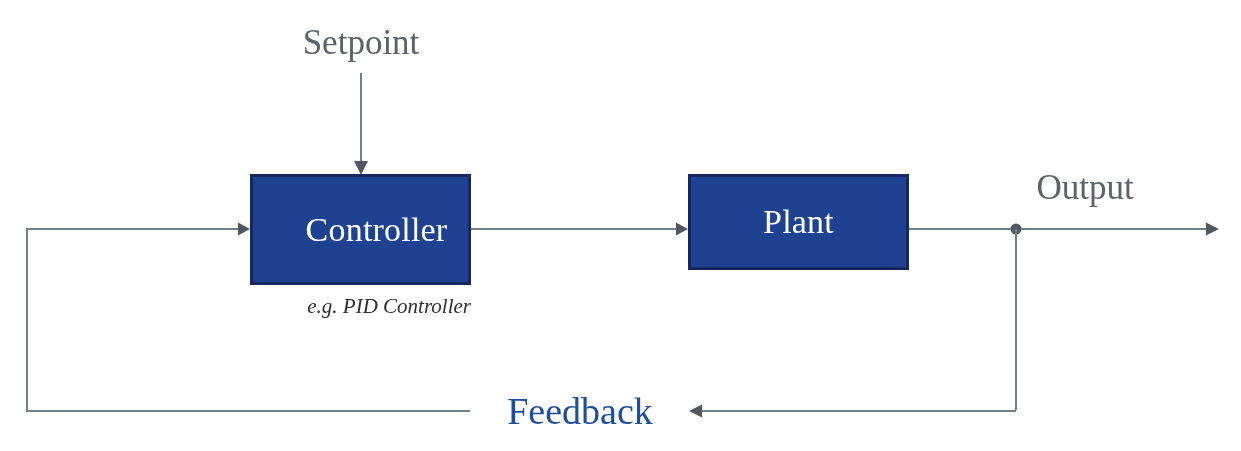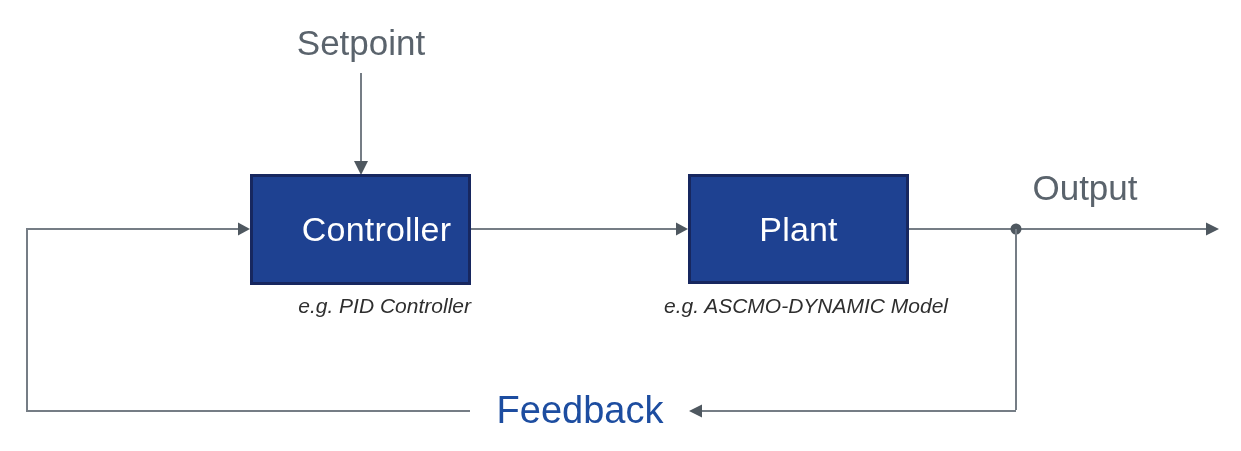--- a/index.html
+++ b/index.html
@@ -13,21 +13,21 @@
     --sublabel-dark: #2E2E2E;
   }
   * { margin: 0; padding: 0; box-sizing: border-box; }
   html, body { background: #FFFFFF; }
   .canvas {
     position: relative;
     width: 1241px;
     height: 451px;
     background: #FFFFFF;
     overflow: hidden;
-    font-family: Liberation Sans, sans-serif;
+    font-family: Liberation Serif, serif;
   }
   .wire-layer {
     position: absolute;
     left: 0; top: 0;
     width: 1241px; height: 451px;
   }
   .wire { stroke: var(--line); stroke-width: 2; fill: none; }
   .arrowhead { fill: var(--arrow); stroke: none; }
   .junction { fill: var(--arrow); stroke: none; }
   .block {
@@ -36,21 +36,21 @@
     align-items: center;
     justify-content: center;
     background: var(--box-fill);
     border: 3px solid var(--box-border);
     color: var(--box-text);
     font-size: 34px;
     font-weight: 500;
     letter-spacing: 0.2px;
   }
   .block-controller { left: 250px; top: 174px; width: 221px; height: 111px; padding-left: 32px; }
-  .block-plant      { left: 688px; top: 174px; width: 221px; height: 110px; justify-content: center; }
+  .block-plant      { left: 688px; top: 174px; width: 221px; height: 96px; justify-content: center; }
   .signal-label {
     position: absolute;
     font-size: 35px;
     color: var(--label-gray);
     text-align: center;
     white-space: nowrap;
   }
   .label-setpoint { left: 251px; top: 23px;  width: 220px; }
   .label-output   { left: 985px; top: 168px; width: 200px; }
   .label-feedback {
@@ -113,15 +113,14 @@
   <div class="block block-controller">
     <span>Controller</span>
   </div>
 
   <div class="block block-plant">
     <span>Plant</span>
   </div>
 
   <div class="sublabel sublabel-controller">e.g. PID Controller</div>
 
-  <div class="sublabel sublabel-plant">e.g. ASCMO-DYNAMIC Model</div>
 
 </div>
 
 </body></html>

